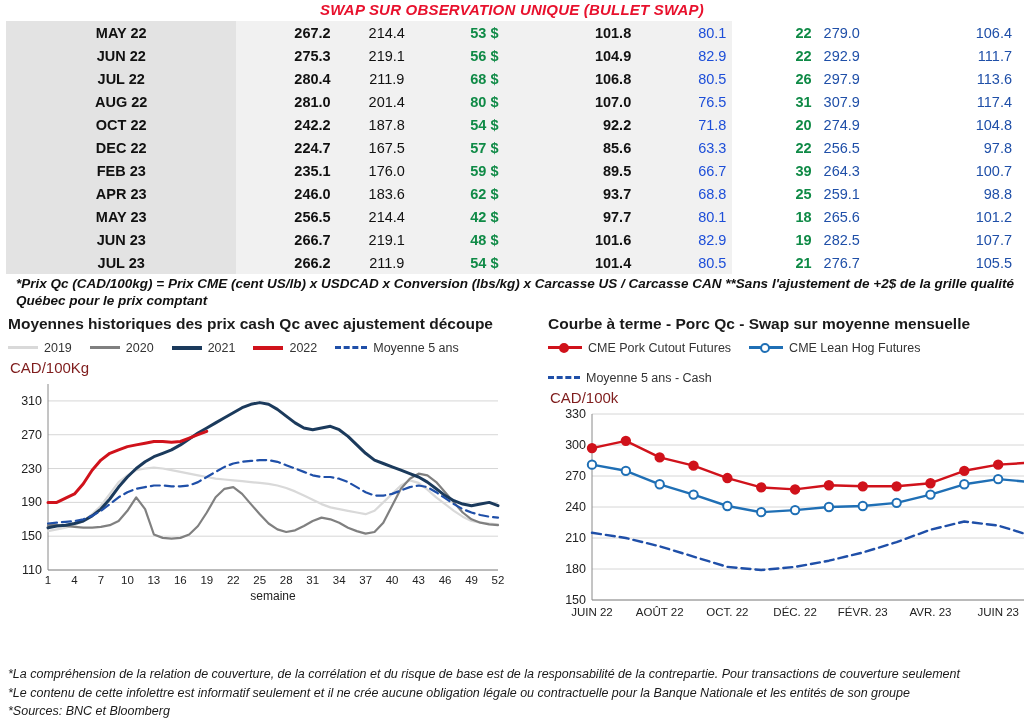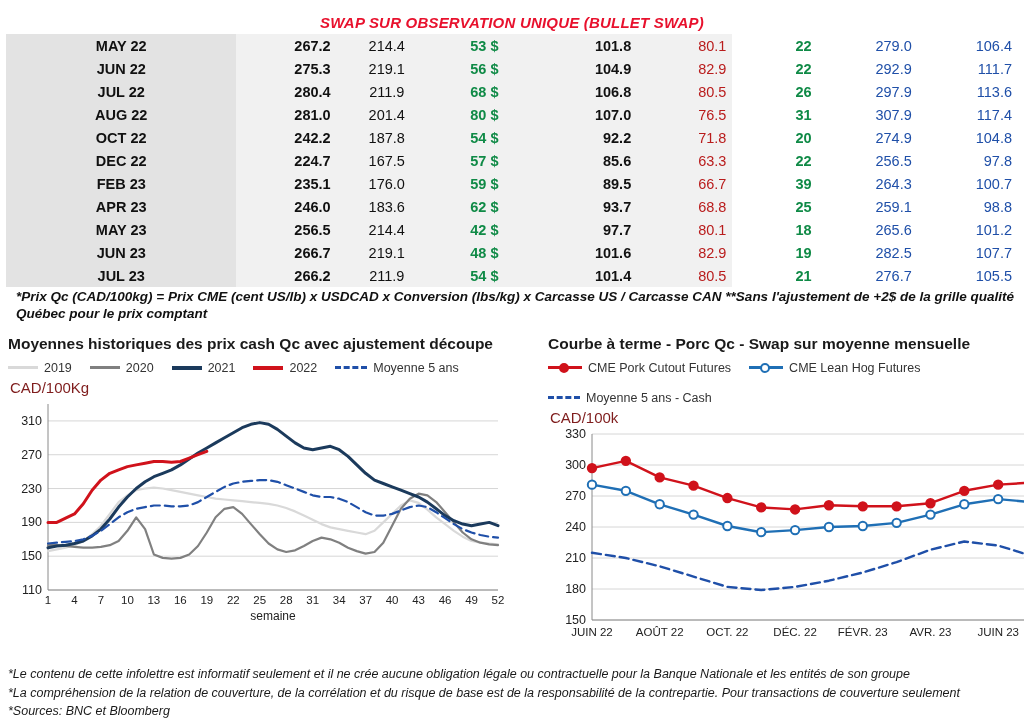--- a/index.html
+++ b/index.html
@@ -13,54 +13,54 @@
   #page { position: relative; width: 1024px; height: 727px; }
 
   
   .swap-title {
     text-align: center;
     font-style: italic;
     font-weight: bold;
     color: #e8112d;
     font-size: 15px;
     letter-spacing: .2px;
-    padding: 14px 0 3px 0;
+    padding: 1px 0 3px 0;
   }
   table.swap {
     width: 1012px;
     margin: 0 6px;
     border-collapse: collapse;
     font-size: 14.5px;
   }
   table.swap td {
     padding: 2px 6px;
     height: 23px;
     white-space: nowrap;
   }
   .c-month { width: 230px; text-align: center; font-weight: bold; color: #111; background: #e3e3e3; }
   .c-a { width: 100px; text-align: right; font-weight: bold; color: #111; background: #f1f1f1; padding-right: 34px;}
   .c-b { width: 100px; text-align: center; color: #111; background: #f1f1f1; padding-right: 34px;}
   .c-c { width: 95px; text-align: center; color: #0f8a46; font-weight: bold; background: #f1f1f1; padding-right: 32px;}
   .c-d { width: 105px; text-align: right; font-weight: bold; color: #111; padding-right: 30px; background:#f1f1f1;}
-  .c-e { width: 95px; text-align: right; color: #b91c1c; background: #f1f1f1; padding-right: 22px;}
+  .c-e { width: 95px; text-align: right; color: #1d4ed8; background: #f1f1f1; padding-right: 22px;}
   .c-f { width: 85px; text-align: right; color: #0f8a46; font-weight: bold; padding-right: 26px;}
-  .c-g { width: 100px; text-align: right; color: #1f4fa8; padding-right: 22px;}
+  .c-g { width: 100px; text-align: left; color: #1f4fa8; padding-right: 22px;}
   .c-h { width: 100px; text-align: right; color: #1f4fa8; padding-right: 10px;}
 
   .footnote-top {
     font-style: italic;
     font-weight: bold;
     font-size: 13.5px;
     color: #111;
     margin: 2px 8px 0 16px;
     line-height: 1.25;
   }
 
   
-  .charts { position: relative; margin-top: 12px; height: 330px; }
+  .charts { position: relative; margin-top: 5px; height: 330px; }
   .chart-block { position: absolute; top: 0; }
   .chart-left { left: 8px; width: 500px; }
   .chart-right { left: 548px; width: 496px; }
   .chart-title {
     font-size: 15.5px;
     font-weight: bold;
     color: #1a1a1a;
     margin-bottom: 8px;
   }
   .legend { display: flex; flex-wrap: wrap; gap: 16px 18px; font-size: 12.5px; color: #333; margin-bottom: 2px; }
@@ -376,18 +376,18 @@
           <circle cx="382.46153846153845" cy="88.60000000000001" r="4.2" fill="#ffffff" stroke="#1f6fb5" stroke-width="2"></circle>
           <circle cx="416.3076923076923" cy="78.26666666666667" r="4.2" fill="#ffffff" stroke="#1f6fb5" stroke-width="2"></circle>
           <circle cx="450.1538461538462" cy="73.1" r="4.2" fill="#ffffff" stroke="#1f6fb5" stroke-width="2"></circle>
           <circle cx="484" cy="76.2" r="4.2" fill="#ffffff" stroke="#1f6fb5" stroke-width="2"></circle>
           <path d=" M 44.0 126.8 L 77.8 132.0 L 111.7 140.3 L 145.5 150.6 L 179.4 160.9 L 213.2 164.0 L 247.1 160.9 L 280.9 154.7 L 314.8 146.5 L 348.6 136.1 L 382.5 123.7 L 416.3 115.5 L 450.2 119.6 L 484.0 129.9" fill="none" stroke="#1f4fa8" stroke-width="2.4" stroke-linejoin="round" stroke-linecap="round" stroke-dasharray="9,5"></path>
         </svg>
     </div>
   </div>
 
   <div class="footer">
+    <div>*La compréhension de la relation de couverture, de la corrélation et du risque de base est de la responsabilité de la contrepartie. Pour transactions de couverture seulement</div>
     <div>*Le contenu de cette infolettre est informatif seulement et il ne crée aucune obligation légale ou contractuelle pour la Banque Nationale et les entités de son groupe</div>
-    <div>*La compréhension de la relation de couverture, de la corrélation et du risque de base est de la responsabilité de la contrepartie. Pour transactions de couverture seulement</div>
     <div>*Sources: BNC et Bloomberg</div>
   </div>
 
 </div>
 
 </body></html>

